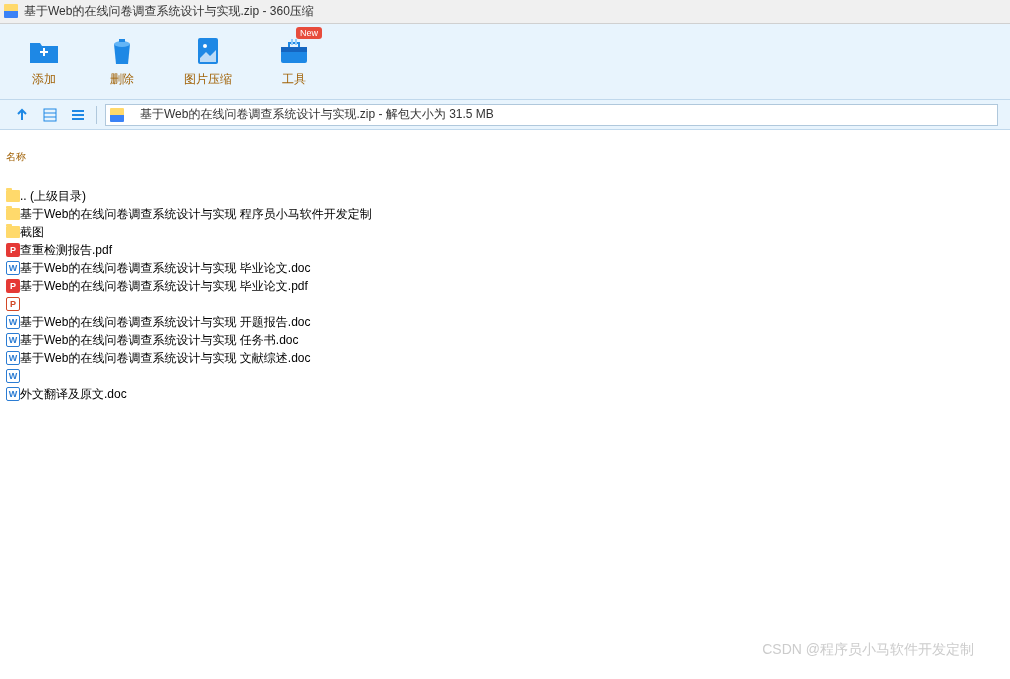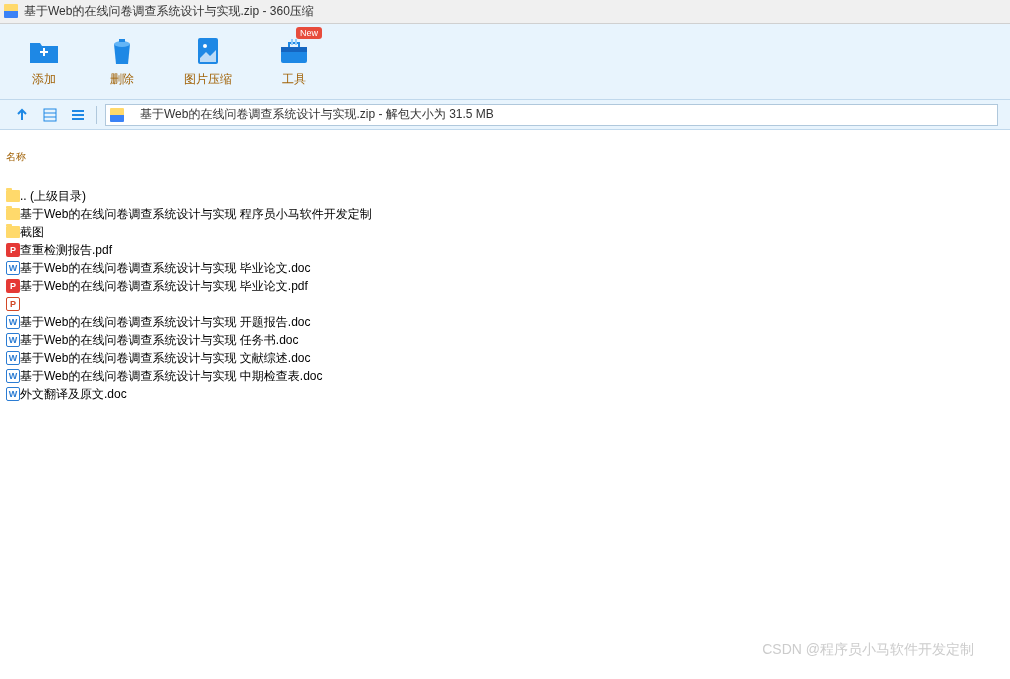--- a/index.html
+++ b/index.html
@@ -179,21 +179,20 @@
       <div class="file-row">
         <span class="file-icon">
           <div class="icon-word">W</div>
         </span>
         <span class="file-name">基于Web的在线问卷调查系统设计与实现 文献综述.doc</span>
       </div>
       <div class="file-row">
         <span class="file-icon">
           <div class="icon-word">W</div>
         </span>
-        <span class="file-name">基于Web的在线问卷调查系统设计与实现 中期检查表.doc</span>
       </div>
       <div class="file-row">
         <span class="file-icon">
           <div class="icon-word">W</div>
         </span>
         <span class="file-name">外文翻译及原文.doc</span>
       </div>
     </div>
 </div>
 

